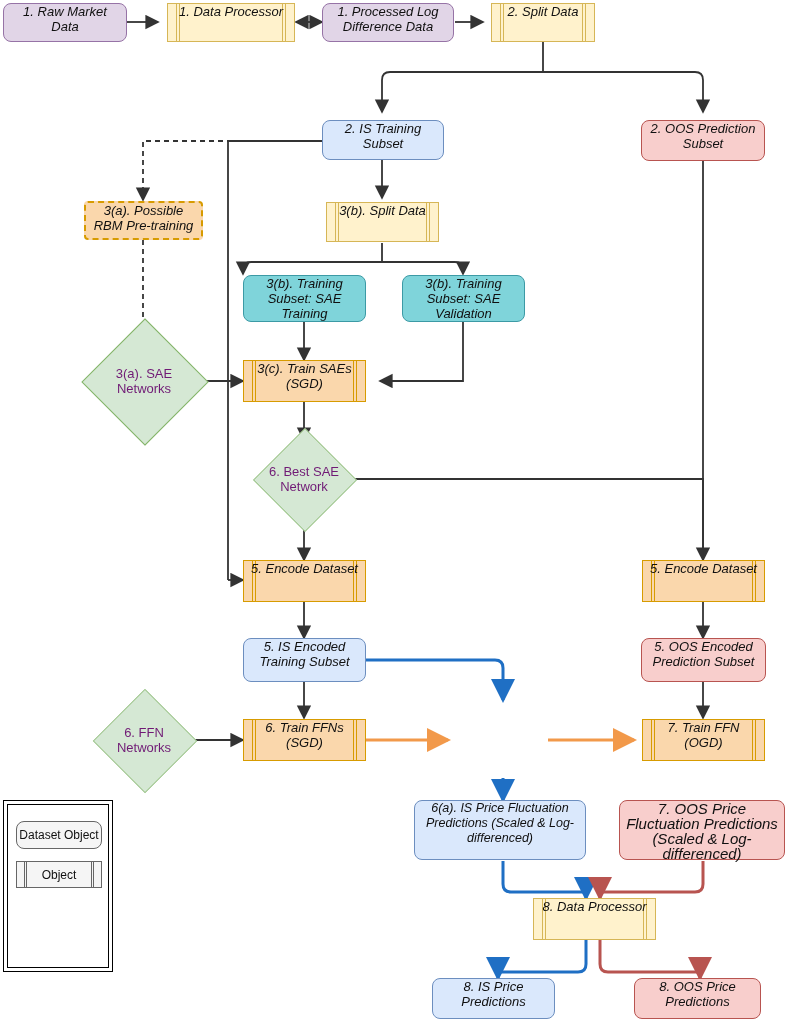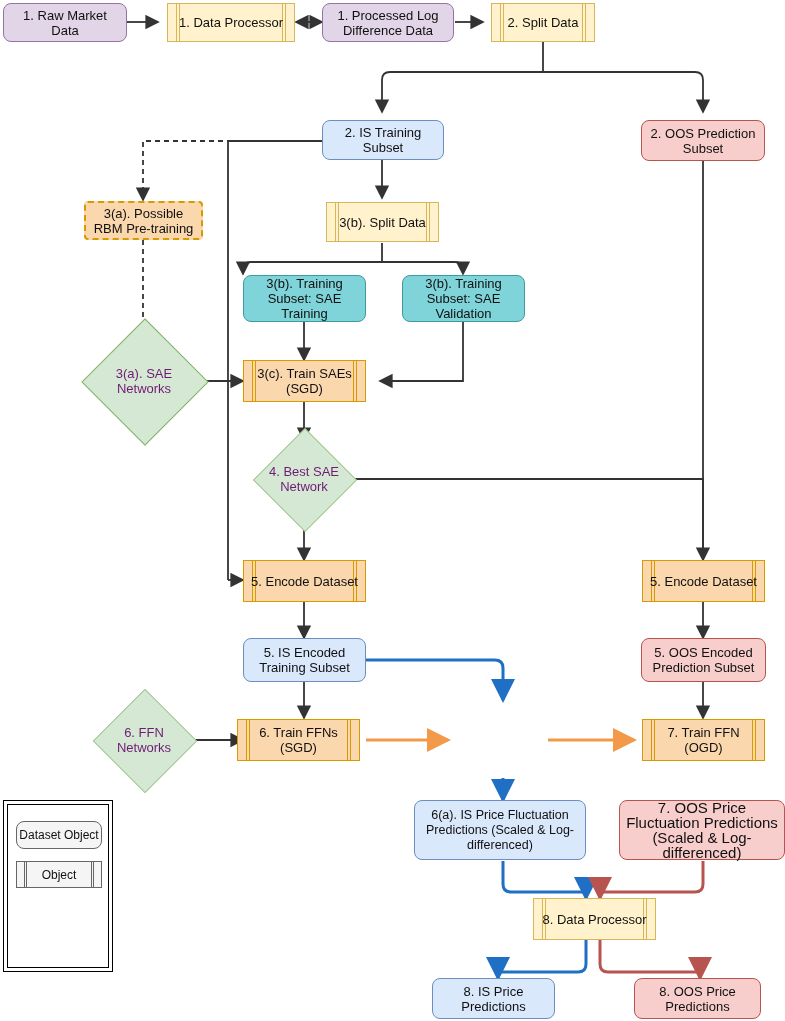--- a/index.html
+++ b/index.html
@@ -1,21 +1,21 @@
 <!DOCTYPE html>
 <html><head>
 <meta charset="utf-8">
 <style>
   html,body{margin:0;padding:0;background:#ffffff;}
   body{font-family:"Liberation Sans", sans-serif;}
   #canvas{position:relative;width:785px;height:1021px;background:#ffffff;overflow:hidden;}
   svg.edges{position:absolute;left:0;top:0;width:785px;height:1021px;pointer-events:none;}
 
-  .node{position:absolute;box-sizing:border-box;display:flex;align-items:center;justify-content:center;
-        text-align:center;font-size:13px;line-height:15px;color:#101010;}
+  .node{position:absolute;box-sizing:border-box;display:flex;align-items:flex-start;justify-content:center;
+        text-align:center;font-size:13px;line-height:15px;color:#101010;font-style:italic;}
   .node span{display:block;padding:0 4px;}
 
   
   .ds{border-radius:8px;border:1.4px solid #000;}
   .ds.purple{background:#e1d5e7;border-color:#9673a6;}
   .ds.blue{background:#dae8fc;border-color:#6c8ebf;}
   .ds.red{background:#f8cecc;border-color:#b85450;}
   .ds.teal{background:#7fd4da;border-color:#3c9aa5;}
 
   
@@ -188,21 +188,21 @@
   <div class="node ds teal" style="left:402px;top:275px;width:123px;height:47px;">
     <span>3(b). Training Subset: SAE Validation</span>
   </div>
 
   <div class="node proc orange" style="left:243px;top:360px;width:123px;height:42px;">
     <span>3(c). Train SAEs (SGD)</span>
   </div>
 
   <div class="diamond" style="left:259px;top:440px;width:90px;height:78px;">
     <div class="dshape" style="transform:rotate(45deg) scale(0.80,0.92);"></div>
-    <span style="width:88px;">4. Best SAE Network</span>
+    <span style="width:88px;">6. Best SAE Network</span>
   </div>
 
   <div class="node proc orange" style="left:243px;top:560px;width:123px;height:42px;">
     <span>5. Encode Dataset</span>
   </div>
 
   <div class="node proc orange" style="left:642px;top:560px;width:123px;height:42px;">
     <span>5. Encode Dataset</span>
   </div>
 
@@ -212,21 +212,21 @@
 
   <div class="node ds red" style="left:641px;top:638px;width:125px;height:44px;">
     <span>5. OOS Encoded Prediction Subset</span>
   </div>
 
   <div class="diamond" style="left:100px;top:700px;width:88px;height:80px;">
     <div class="dshape" style="transform:rotate(45deg) scale(0.82,0.90);"></div>
     <span style="width:86px;">6. FFN Networks</span>
   </div>
 
-  <div class="node proc orange" style="left:237px;top:719px;width:123px;height:42px;">
+  <div class="node proc orange" style="left:243px;top:719px;width:123px;height:42px;">
     <span>6. Train FFNs (SGD)</span>
   </div>
 
 
   <div class="node proc orange" style="left:642px;top:719px;width:123px;height:42px;">
     <span>7. Train FFN (OGD)</span>
   </div>
 
   <div class="node ds blue" style="left:414px;top:800px;width:172px;height:60px;">
     <span style="font-size:12.5px;">6(a). IS Price Fluctuation Predictions (Scaled &amp; Log-differenced)</span>

